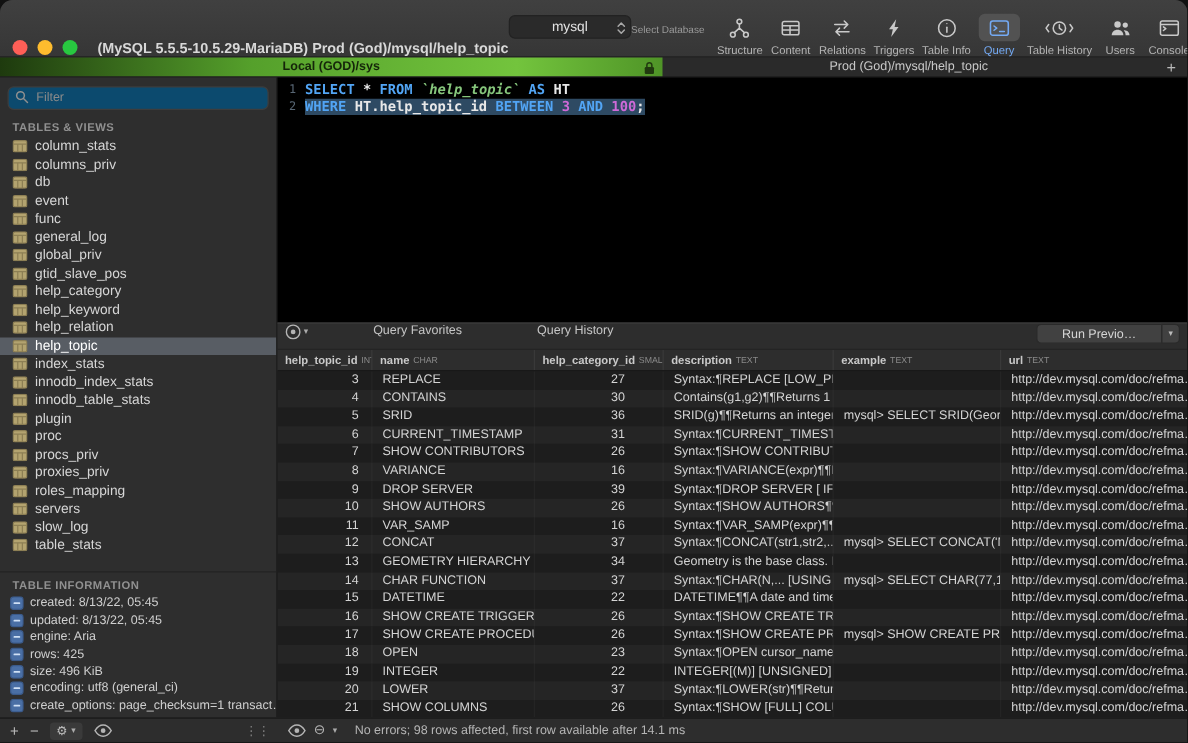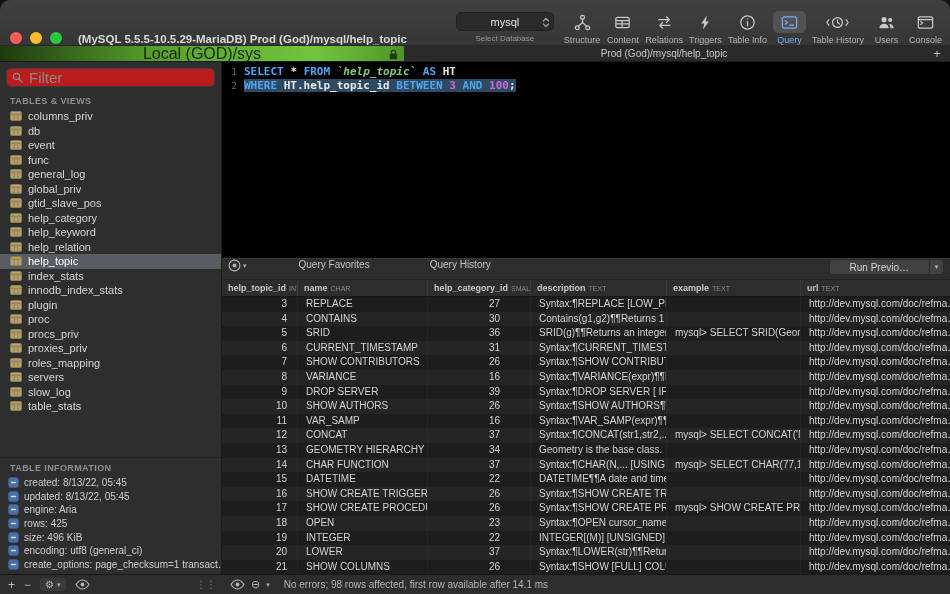--- a/index.html
+++ b/index.html
@@ -11,51 +11,51 @@
   
   .titlebar { height:46px; flex:none; background:linear-gradient(#404040,#363636);
               border-bottom:1px solid #272727; display:flex; align-items:flex-end;
               justify-content:space-between; padding:0 8px 0 10px; }
   .tl-left { display:flex; align-items:flex-start; }
   .lights { display:flex; margin-top:10px; }
   .light { width:12px; height:12px; border-radius:50%; margin-right:8px; }
   .light.red { background:#ff5f57; } .light.yellow { background:#febc2e; } .light.green { background:#28c840; }
   .window-title { margin-top:11px; margin-left:8px; font-size:11.5px; font-weight:bold; color:#d8d8d8; white-space:nowrap; }
   .tb-right { display:flex; align-items:flex-start; gap:10px; }
-  .db-block { display:flex; flex-direction:column; align-items:center; margin-top:5px; }
+  .db-block { display:flex; flex-direction:row; align-items:center; margin-top:5px; }
   .db-select { width:98px; height:19px; background:#2a2a2a; border:1px solid #222; border-radius:5px;
                display:flex; align-items:center; justify-content:center; position:relative;
                color:#e3e3e3; font-size:11px; cursor:default; }
   .db-chevrons { position:absolute; right:3px; top:3px; line-height:0; }
   .db-caption { font-size:8px; color:#9a9a9a; margin-top:3px; white-space:nowrap; }
   .tb-items { display:flex; align-items:flex-start; gap:6px; }
   .tb-item { display:flex; flex-direction:column; align-items:center; margin-top:4px; min-width:30px; cursor:default; }
   .tb-icon { height:22px; display:flex; align-items:center; justify-content:center; padding:0 7px; border-radius:5px; }
   .tb-item.active .tb-icon { background:#525252; }
   .tb-item.active .tb-icon svg * { stroke:var(--accent); }
   .tb-label { font-size:9px; color:#b4b4b4; margin-top:2px; white-space:nowrap; }
   .tb-item.active .tb-label { color:var(--accent); }
 
   
   .tabbar { height:16px; flex:none; display:flex; align-items:stretch; background:#2a2a2a; border-bottom:1px solid #1b1b1b; }
-  .conn-tab { width:404px; flex:none; position:relative; display:flex; align-items:center; justify-content:center;
+  .conn-tab { width:530px; flex:none; position:relative; display:flex; align-items:center; justify-content:center;
               background:linear-gradient(90deg,#1e3a0e,#55a02b 38%,#73c43d 78%,#4f9427);
-              font-size:16px; font-weight:normal; color:#15250a; cursor:default; }
+              font-size:10px; font-weight:bold; color:#15250a; cursor:default; }
   .lock { position:absolute; right:6px; top:2.5px; line-height:0; }
   .main-tab { flex:1; display:flex; align-items:center; justify-content:center; font-size:10px; color:#c9c9c9; cursor:default; }
   .add-tab { width:26px; flex:none; display:flex; align-items:center; justify-content:center; color:#b9b9b9; font-size:13px; cursor:default; }
 
   
   .body-row { flex:1; display:flex; min-height:0; }
 
   
   .sidebar { width:222px; flex:none; background:#2e2e2e; border-right:1px solid #1b1b1b; display:flex; flex-direction:column; min-height:0; }
   .filter-wrap { margin:6px 6px 4px; position:relative; }
-  .filter-input { width:100%; height:19px; background:#b91c1c; border:1px solid #3d3d3d; border-radius:5px;
-                  color:#ddd; font-size:15px; padding:0 6px 0 22px; outline:none; font-family:"Liberation Sans",sans-serif; }
+  .filter-input { width:100%; height:19px; background:#0c4a6e; border:1px solid #3d3d3d; border-radius:5px;
+                  color:#ddd; font-size:10px; padding:0 6px 0 22px; outline:none; font-family:"Liberation Sans",sans-serif; }
   .filter-input::placeholder { color:#8a8a8a; }
   .filter-icon { position:absolute; left:6px; top:4px; line-height:0; }
   .side-header { font-size:9px; font-weight:bold; color:#909090; letter-spacing:.4px; margin:5px 0 3px 10px; }
   .tables-list { flex:1; overflow:hidden; }
   .side-item { height:14.5px; display:flex; align-items:center; gap:6px; padding-left:10px; font-size:11px; color:#d6d6d6; cursor:default; white-space:nowrap; }
   .side-item .tbl-ic { line-height:0; flex:none; }
   .side-item.selected { background:#585d64; color:#fff; }
   .info-section { flex:none; border-top:1px solid #232323; padding-bottom:3px; }
   .info-row { height:13.6px; display:flex; align-items:center; gap:5px; padding-left:8px; font-size:10px; color:#cfcfcf; white-space:nowrap; overflow:hidden; }
   .info-ic { line-height:0; flex:none; }
@@ -272,20 +272,29 @@
       </div>
       <div class="side-header">TABLES &amp; VIEWS</div>
       <div class="tables-list" id="tables-list">
           <div class="side-item">
             <span class="tbl-ic"><svg width="12" height="10" viewBox="0 0 12 10">
                 <rect x="0.5" y="0.5" width="11" height="9" rx="1.5" fill="#b3a36f" stroke="#8d7f54"></rect>
                 <line x1="0.5" y1="3.2" x2="11.5" y2="3.2" stroke="#8d7f54"></line>
                 <line x1="4.2" y1="3.2" x2="4.2" y2="9.5" stroke="#8d7f54"></line>
                 <line x1="7.9" y1="3.2" x2="7.9" y2="9.5" stroke="#8d7f54"></line>
               </svg></span>
+            <span>column_stats</span>
+          </div>
+          <div class="side-item">
+            <span class="tbl-ic"><svg width="12" height="10" viewBox="0 0 12 10">
+                <rect x="0.5" y="0.5" width="11" height="9" rx="1.5" fill="#b3a36f" stroke="#8d7f54"></rect>
+                <line x1="0.5" y1="3.2" x2="11.5" y2="3.2" stroke="#8d7f54"></line>
+                <line x1="4.2" y1="3.2" x2="4.2" y2="9.5" stroke="#8d7f54"></line>
+                <line x1="7.9" y1="3.2" x2="7.9" y2="9.5" stroke="#8d7f54"></line>
+              </svg></span>
             <span>columns_priv</span>
           </div>
           <div class="side-item">
             <span class="tbl-ic"><svg width="12" height="10" viewBox="0 0 12 10">
                 <rect x="0.5" y="0.5" width="11" height="9" rx="1.5" fill="#b3a36f" stroke="#8d7f54"></rect>
                 <line x1="0.5" y1="3.2" x2="11.5" y2="3.2" stroke="#8d7f54"></line>
                 <line x1="4.2" y1="3.2" x2="4.2" y2="9.5" stroke="#8d7f54"></line>
                 <line x1="7.9" y1="3.2" x2="7.9" y2="9.5" stroke="#8d7f54"></line>
               </svg></span>
             <span>db</span>
@@ -381,20 +390,29 @@
             <span>index_stats</span>
           </div>
           <div class="side-item">
             <span class="tbl-ic"><svg width="12" height="10" viewBox="0 0 12 10">
                 <rect x="0.5" y="0.5" width="11" height="9" rx="1.5" fill="#b3a36f" stroke="#8d7f54"></rect>
                 <line x1="0.5" y1="3.2" x2="11.5" y2="3.2" stroke="#8d7f54"></line>
                 <line x1="4.2" y1="3.2" x2="4.2" y2="9.5" stroke="#8d7f54"></line>
                 <line x1="7.9" y1="3.2" x2="7.9" y2="9.5" stroke="#8d7f54"></line>
               </svg></span>
             <span>innodb_index_stats</span>
+          </div>
+          <div class="side-item">
+            <span class="tbl-ic"><svg width="12" height="10" viewBox="0 0 12 10">
+                <rect x="0.5" y="0.5" width="11" height="9" rx="1.5" fill="#b3a36f" stroke="#8d7f54"></rect>
+                <line x1="0.5" y1="3.2" x2="11.5" y2="3.2" stroke="#8d7f54"></line>
+                <line x1="4.2" y1="3.2" x2="4.2" y2="9.5" stroke="#8d7f54"></line>
+                <line x1="7.9" y1="3.2" x2="7.9" y2="9.5" stroke="#8d7f54"></line>
+              </svg></span>
+            <span>innodb_table_stats</span>
           </div>
           <div class="side-item">
             <span class="tbl-ic"><svg width="12" height="10" viewBox="0 0 12 10">
                 <rect x="0.5" y="0.5" width="11" height="9" rx="1.5" fill="#b3a36f" stroke="#8d7f54"></rect>
                 <line x1="0.5" y1="3.2" x2="11.5" y2="3.2" stroke="#8d7f54"></line>
                 <line x1="4.2" y1="3.2" x2="4.2" y2="9.5" stroke="#8d7f54"></line>
                 <line x1="7.9" y1="3.2" x2="7.9" y2="9.5" stroke="#8d7f54"></line>
               </svg></span>
             <span>plugin</span>
           </div>

